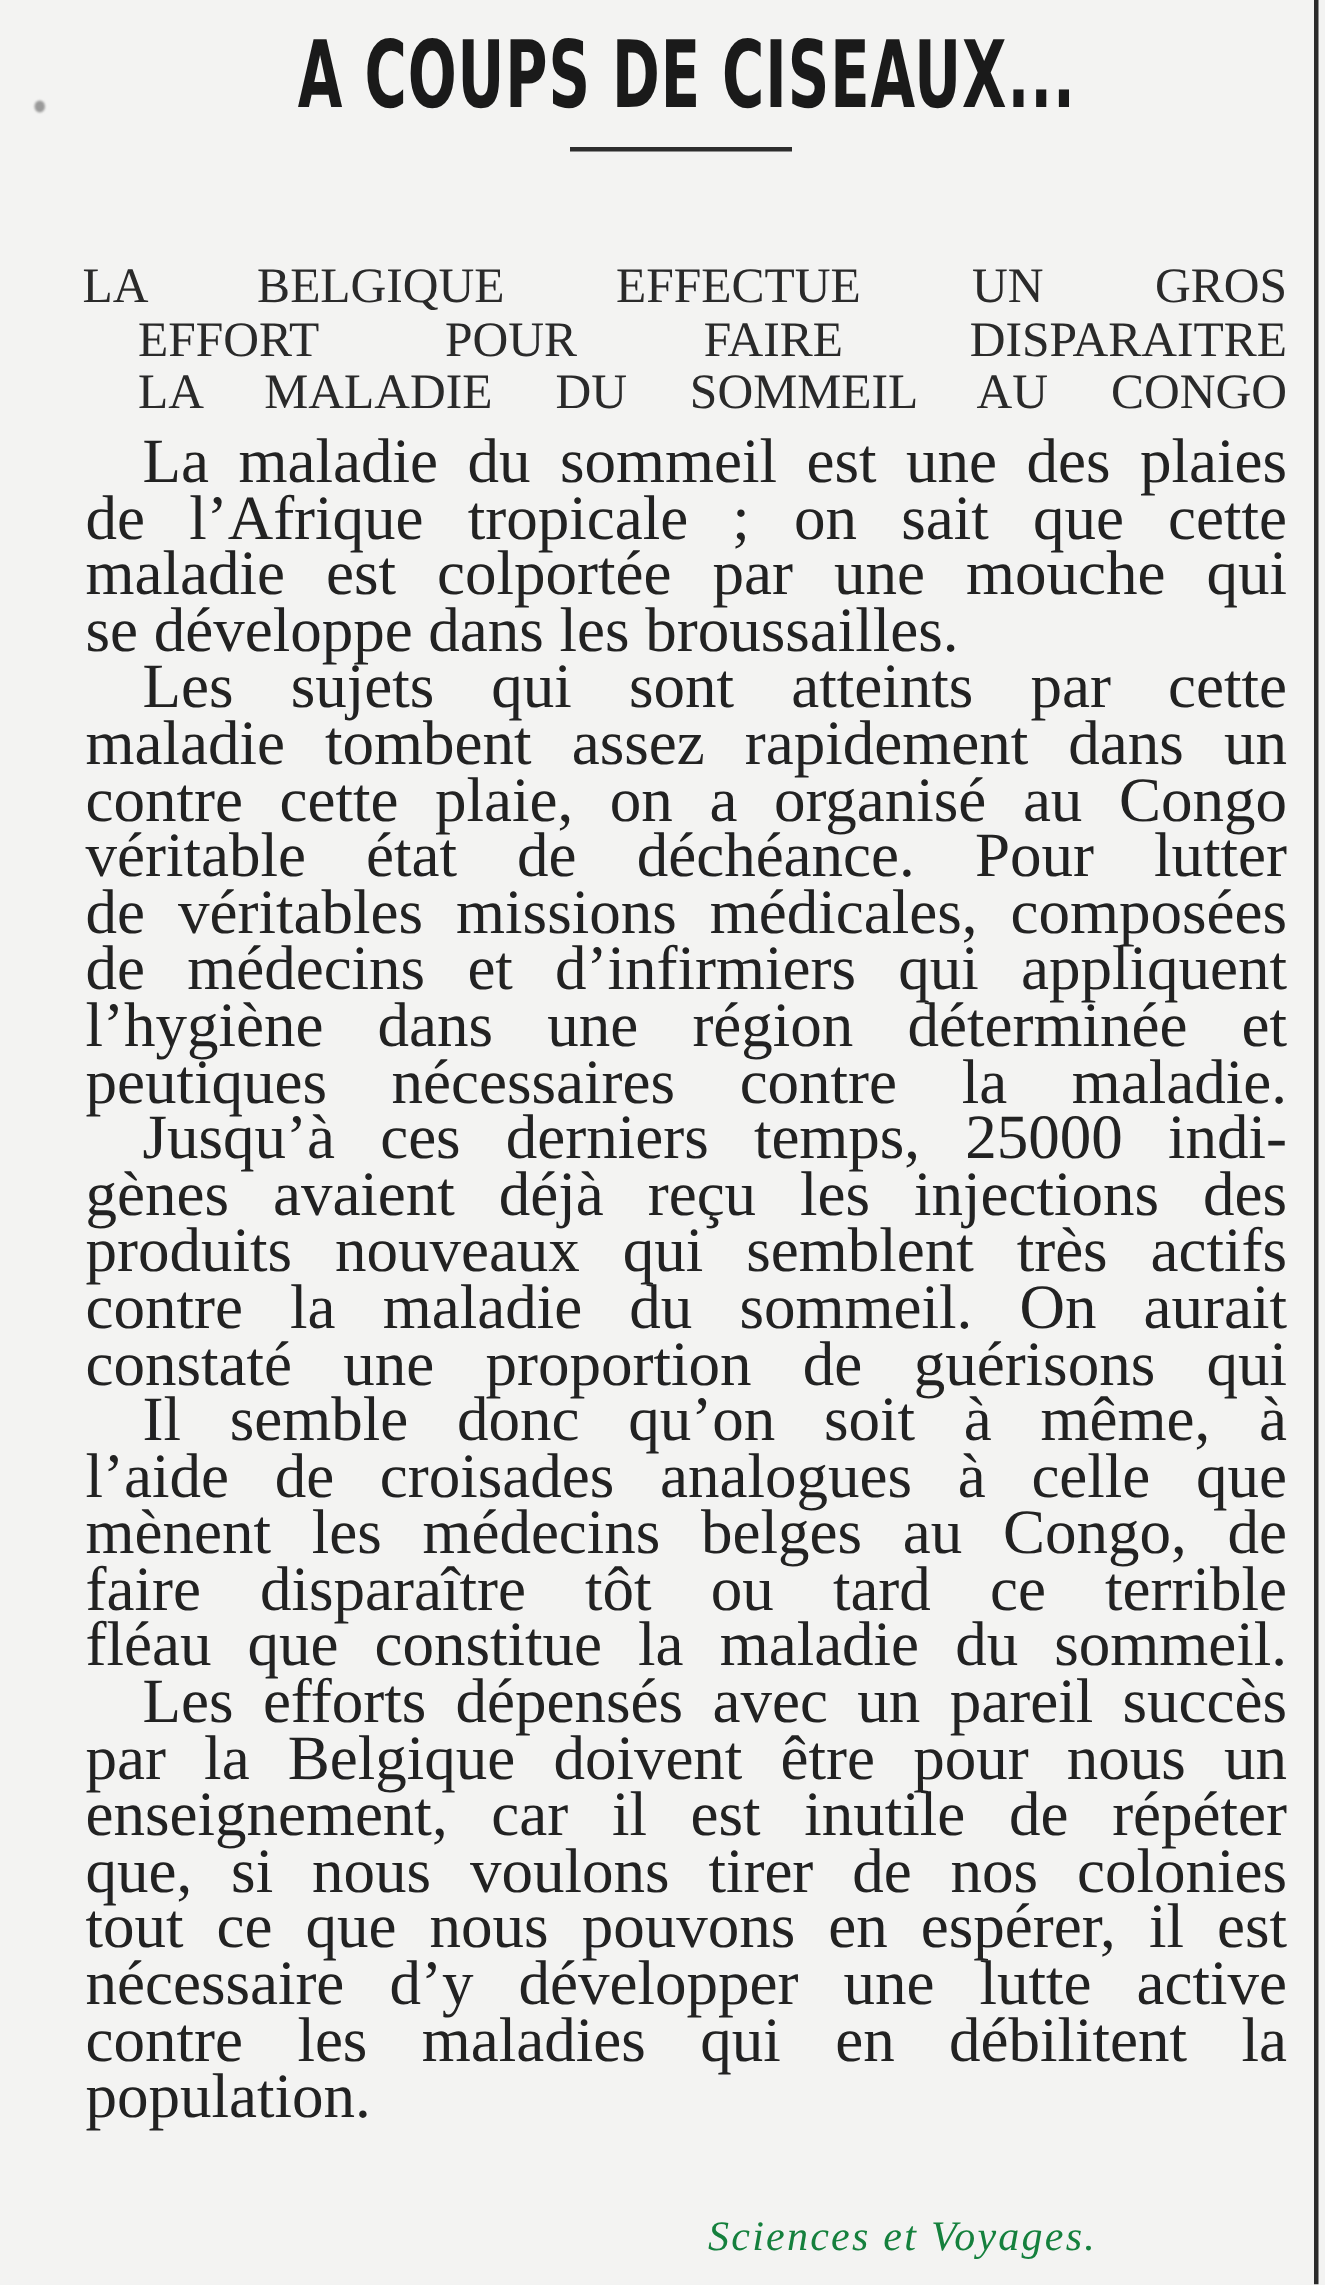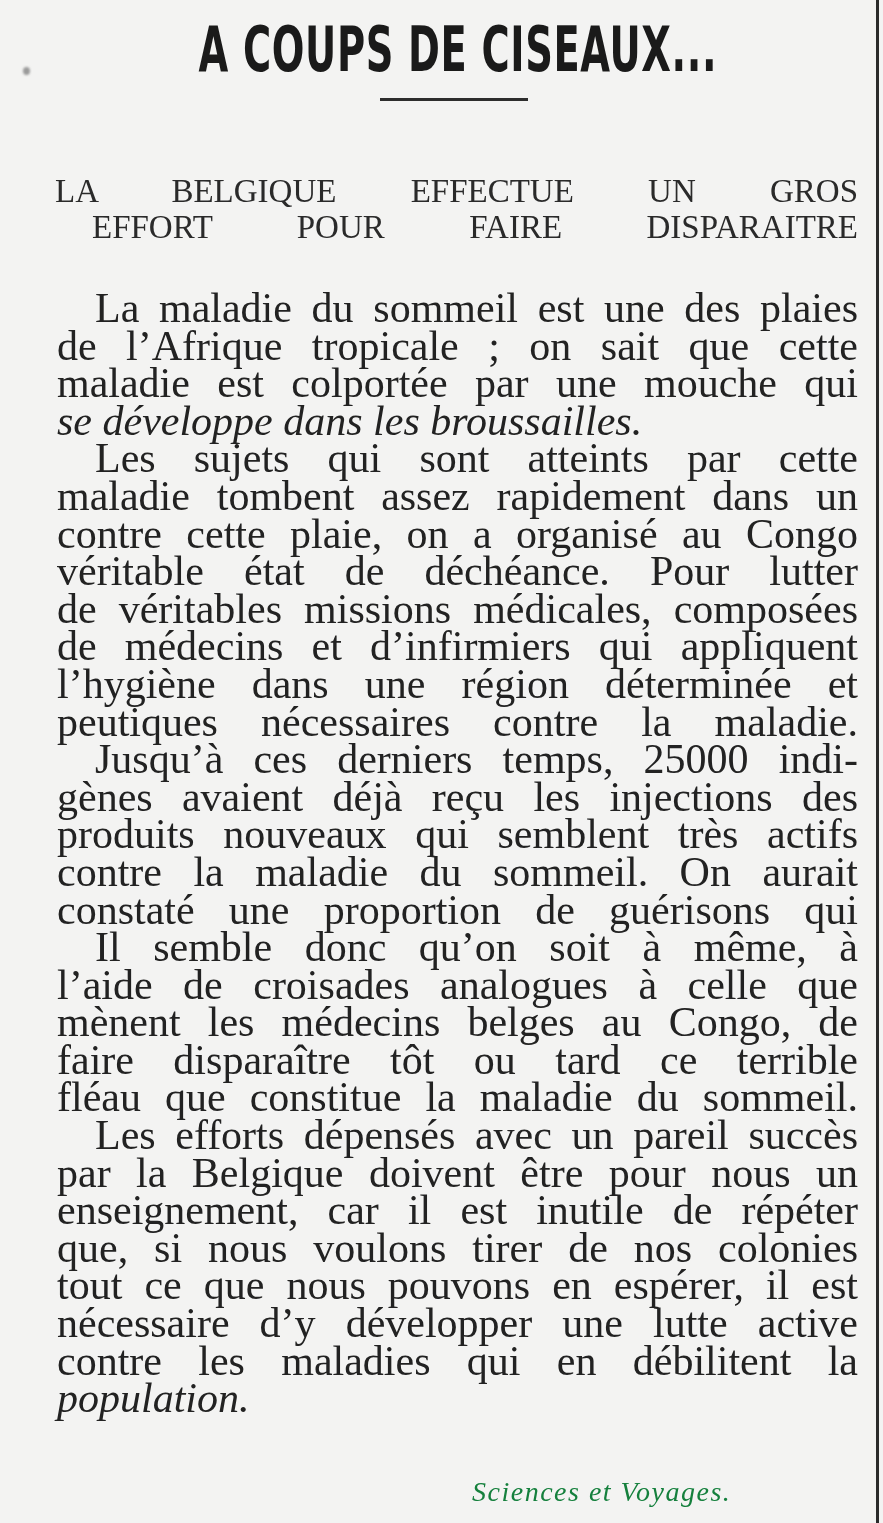--- a/index.html
+++ b/index.html
@@ -101,21 +101,20 @@
       text-align: justify;
       text-align-last: justify;
       height: 37.6px;
       overflow: visible;
     }
     .body-text .line.first {
       margin-left: 38px;
     }
     .body-text .line.last {
       text-align-last: left;
-      font-style: italic;
     }
     .signature {
       position: absolute;
       left: 455px;
       top: 1472px;
       font-family: "Liberation Serif", serif;
       font-style: italic;
       font-size: 28px;
       line-height: 40px;
       letter-spacing: 1.5px;
@@ -130,20 +129,21 @@
 <div class="page">
   <div class="speck"></div>
   <div class="column-rule"></div>
 
   <div class="title">A COUPS DE CISEAUX...</div>
   <div class="title-rule"></div>
 
   <div class="headline">
     <span class="hl-line">LA BELGIQUE EFFECTUE UN GROS</span>
     <span class="hl-line indent">EFFORT POUR FAIRE DISPARAITRE</span>
+    <span class="hl-line indent">LA MALADIE DU SOMMEIL AU CONGO</span>
   </div>
 
   <div class="body-text">
     <div>
       <span class="line first">La maladie du sommeil est une des plaies</span>
       <span class="line">de l’Afrique tropicale ; on sait que cette</span>
       <span class="line">maladie est colportée par une mouche qui</span>
       <span class="line last">se développe dans les broussailles.</span>
     </div>
     <div>

